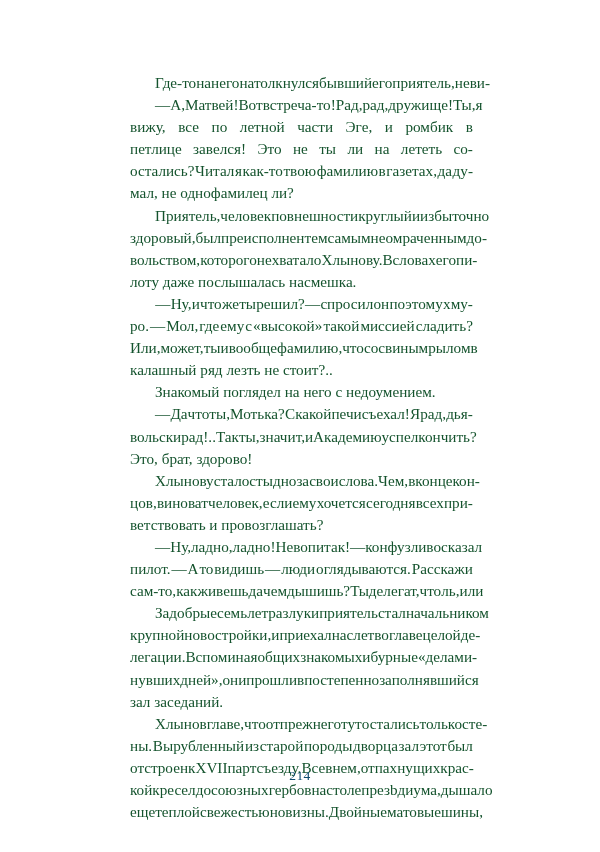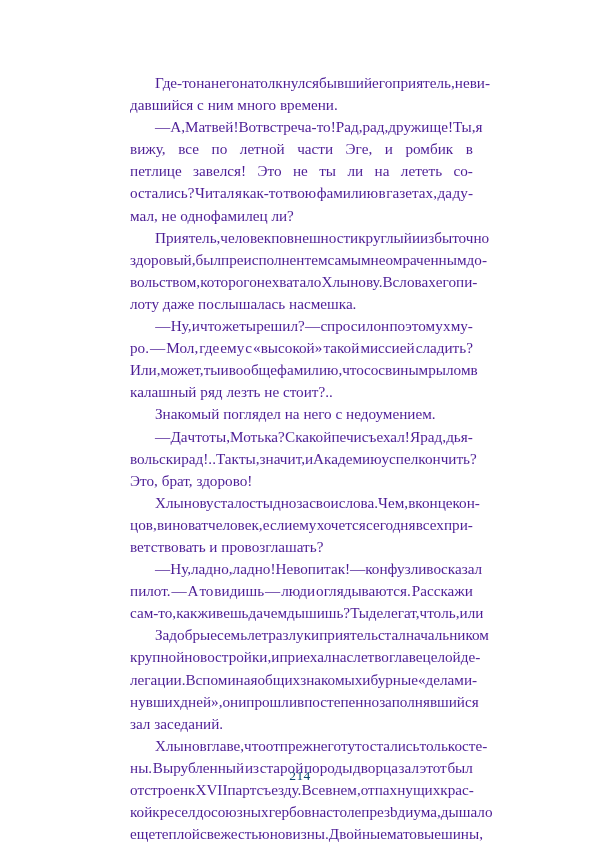--- a/index.html
+++ b/index.html
@@ -28,21 +28,21 @@
     left: 130px;
     top: 72px;
     width: 343px;
   }
   .para {
     margin: 0;
     font-size: 15.2px;
     line-height: 22.1px;
     text-align: justify;
     text-indent: 0;
-    color: #4c1d95;
+    color: #14532d;
     -webkit-font-smoothing: antialiased;
   }
   
   .jline {
     display: flex;
     justify-content: space-between;
     height: 22.1px;
     line-height: 22.1px;
     white-space: pre;
   }
@@ -73,21 +73,20 @@
   }
 </style>
 </head>
 <body>
 
 <div id="page">
 
   <div id="text-column">
       <div class="para">
         <div class="jline"><span class="lead"></span><span>Где-то</span><span>на</span><span>него</span><span>натолкнулся</span><span>бывший</span><span>его</span><span>приятель,</span><span>не</span><span>ви-</span></div>
-        <div class="jline lastline"><span>давшийся с ним много времени.</span></div>
       </div>
       <div class="para">
         <div class="jline"><span class="lead"></span><span>—</span><span>А,</span><span>Матвей!</span><span>Вот</span><span>встреча-то!</span><span>Рад,</span><span>рад,</span><span>дружище!</span><span>Ты,</span><span>я</span></div>
         <div class="jline"><span>вижу,</span><span>все</span><span>по</span><span>летной</span><span>части</span><span>Эге,</span><span>и</span><span>ромбик</span><span>в</span></div>
         <div class="jline"><span>петлице</span><span>завелся!</span><span>Это</span><span>не</span><span>ты</span><span>ли</span><span>на</span><span>лететь</span><span>со-</span></div>
         <div class="jline"><span>остались?</span><span>Читал</span><span>я</span><span>как-то</span><span>твою</span><span>фамилию</span><span>в</span><span>газетах,</span><span>да</span><span>ду-</span></div>
         <div class="jline lastline"><span>мал, не однофамилец ли?</span></div>
       </div>
       <div class="para">
         <div class="jline"><span class="lead"></span><span>Приятель,</span><span>человек</span><span>по</span><span>внешности</span><span>круглый</span><span>и</span><span>избыточно</span></div>

